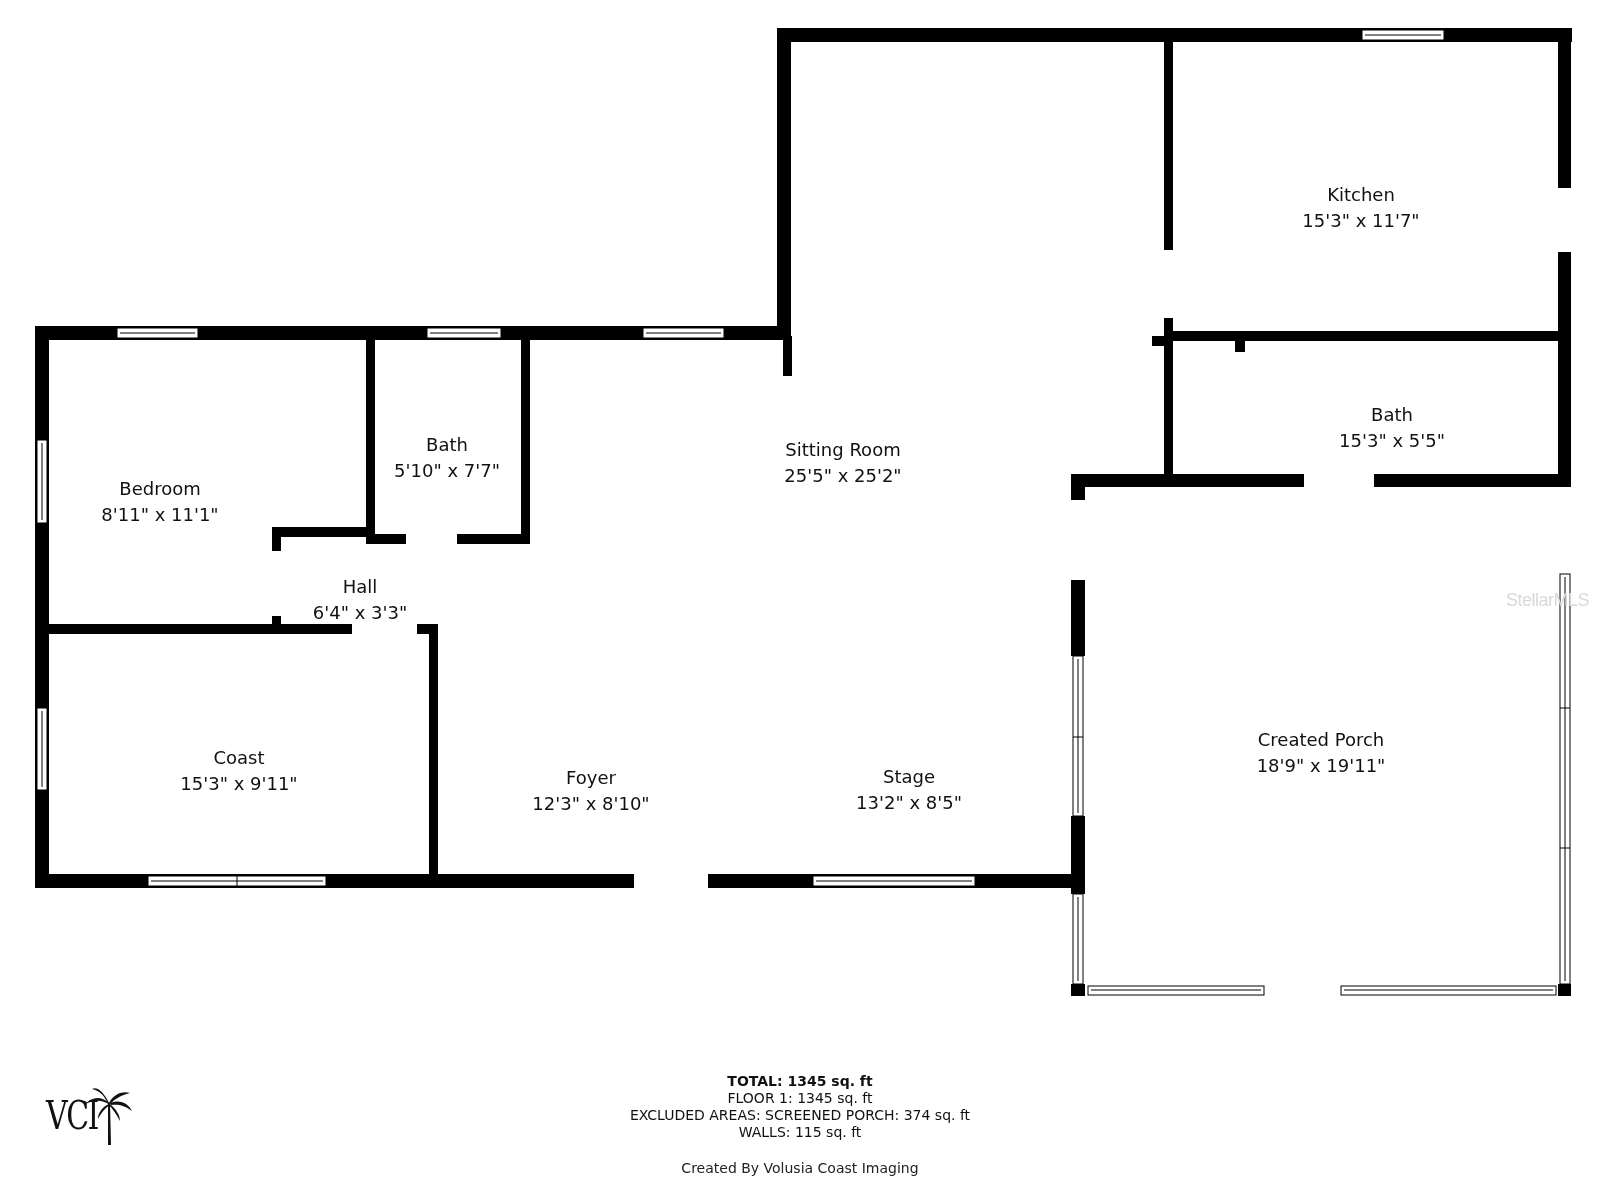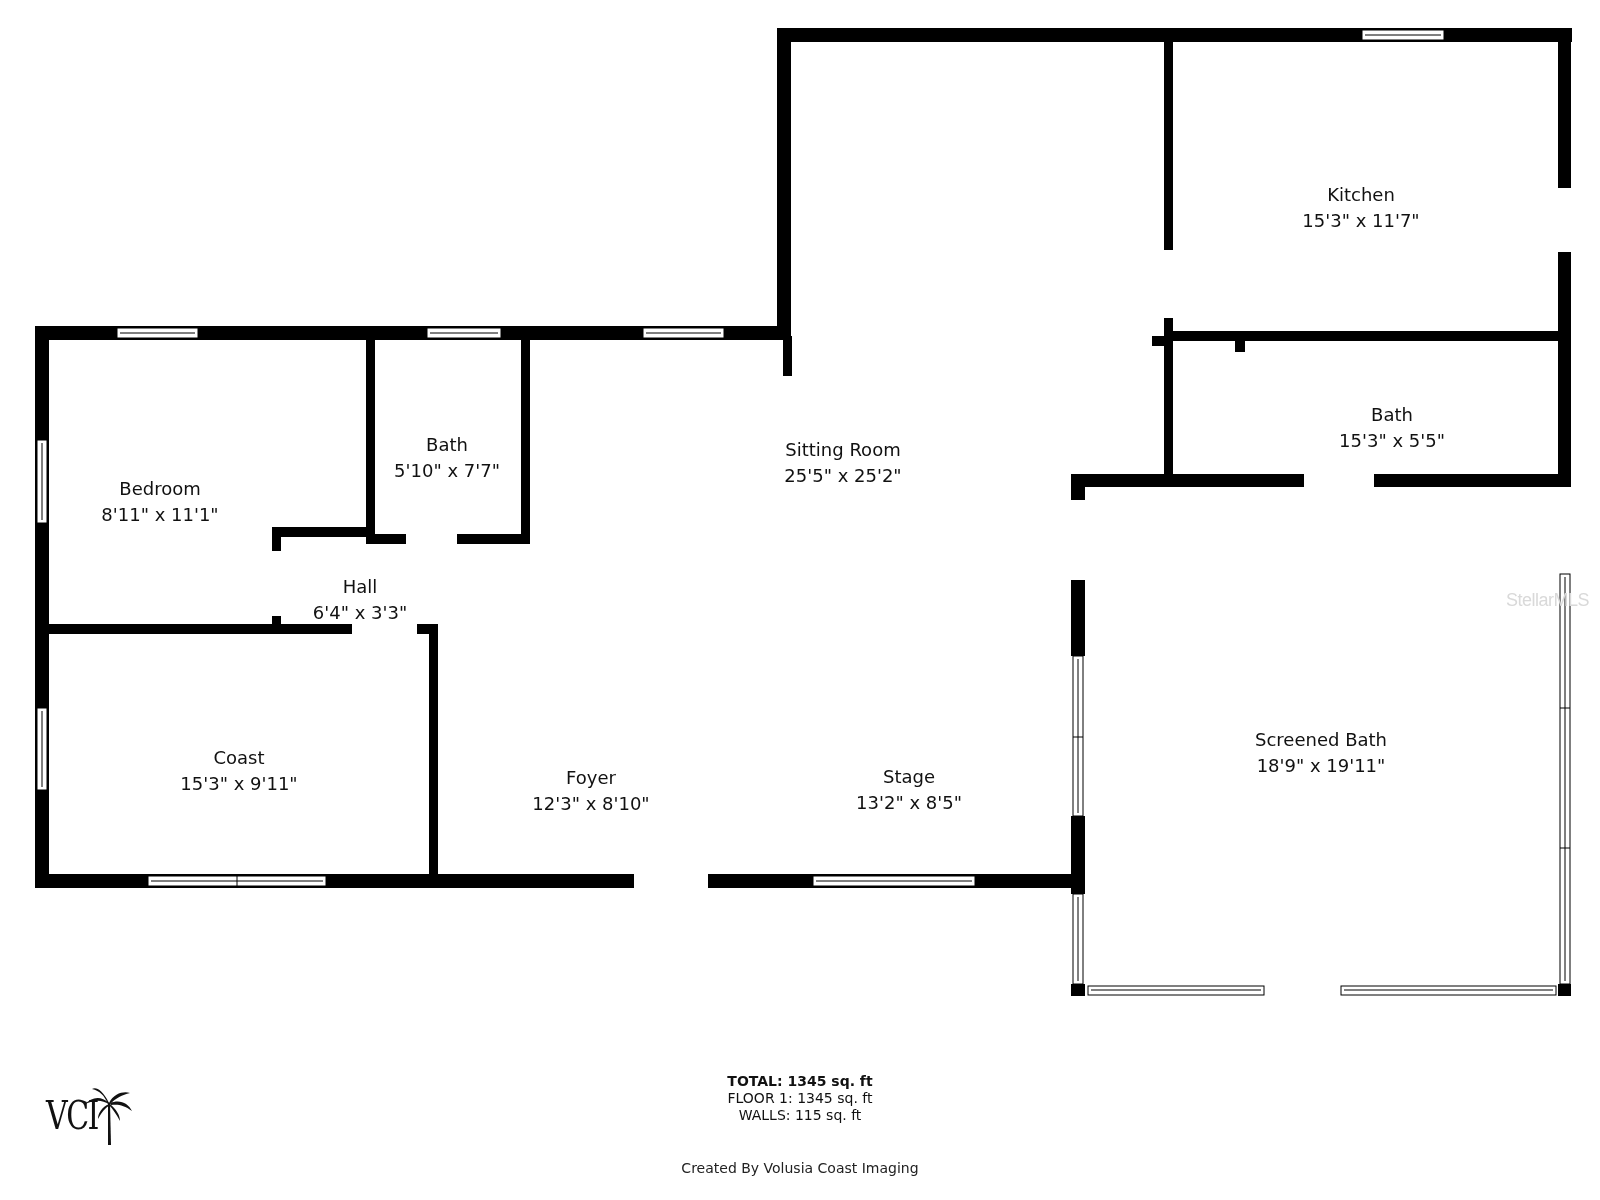--- a/index.html
+++ b/index.html
@@ -140,29 +140,30 @@
 </div>
 <div class="room-label" style="left:591px; top:765px;">
   <span>Foyer</span>
   <span class="dim">12'3" x 8'10"</span>
 </div>
 <div class="room-label" style="left:909px; top:764px;">
   <span>Stage</span>
   <span class="dim">13'2" x 8'5"</span>
 </div>
 <div class="room-label" style="left:1321px; top:727px;">
-  <span>Screened Bath</span>
+  <span>Created Porch</span>
   <span class="dim">18'9" x 19'11"</span>
 </div>
 
 <div class="watermark">StellarMLS</div>
 
 <div class="summary">
   <div class="total">TOTAL: 1345 sq. ft</div>
   <div>FLOOR 1: 1345 sq. ft</div>
+  <div>EXCLUDED AREAS: SCREENED PORCH: 374 sq. ft</div>
   <div>WALLS: 115 sq. ft</div>
 </div>
 
 <div class="credit">Created By Volusia Coast Imaging</div>
 
 <div class="logo-text">VCI</div>
 <svg class="logo" width="90" height="60" viewBox="0 0 90 60" style="left:78px; top:1085px;">
   <g fill="#111">
     <path d="M30 60 L33 60 L32 18 L30 18 Z"></path>
     <path d="M31 18 C22 10 14 12 6 20 C16 14 24 15 31 19 Z"></path>

